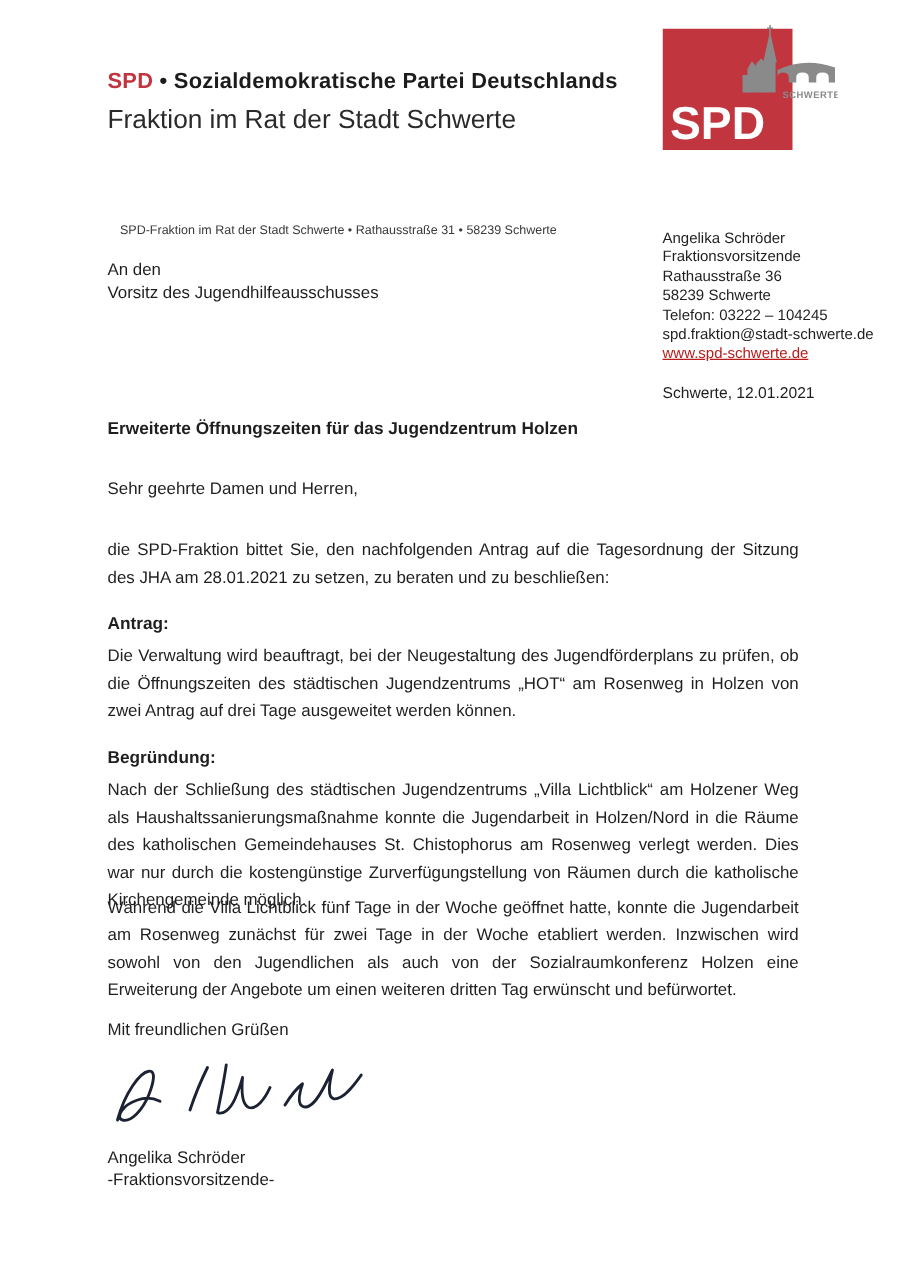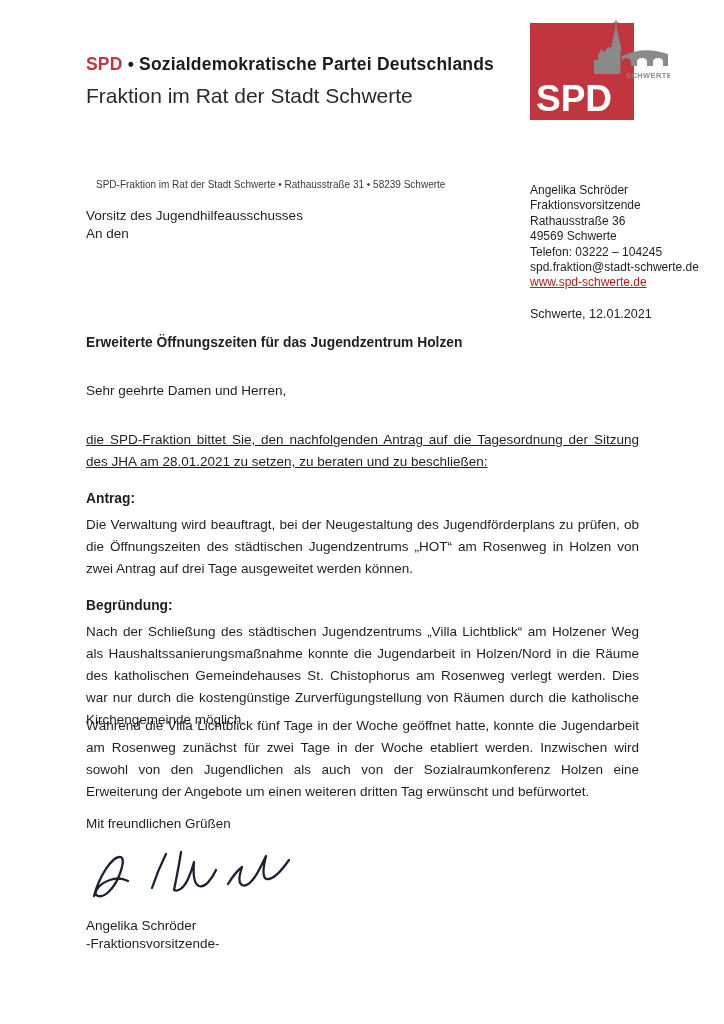--- a/index.html
+++ b/index.html
@@ -29,21 +29,21 @@
   .contact span { display: block; }
   .contact a { color: #b91c1c; text-decoration: underline; cursor: pointer; }
 
   .dateline { position: absolute; left: 530px; top: 307px; font-size: 12.5px; }
 
   
   .subject { position: absolute; left: 86px; top: 335px; font-size: 13.8px; font-weight: bold; }
   .salutation { position: absolute; left: 86px; top: 383px; font-size: 13.5px; }
   .para { position: absolute; left: 86px; width: 553px; font-size: 13.5px; line-height: 22px; text-align: justify; }
   .para-heading { position: absolute; left: 86px; font-size: 13.8px; font-weight: bold; }
-  #intro { top: 429px; text-decoration: underline; }
+  #intro { top: 429px; }
   #antrag-heading { top: 491px; }
   #antrag-body { top: 514px; }
   #begruendung-heading { top: 598px; }
   #begruendung-p1 { top: 621px; }
   #begruendung-p2 { top: 715px; }
 
   
   .regards { position: absolute; left: 86px; top: 816px; font-size: 13.5px; }
   .signature { position: absolute; left: 86px; top: 834px; width: 210px; height: 84px; }
   .signoff { position: absolute; left: 86px; top: 917px; font-size: 13.5px; line-height: 18px; }
@@ -76,29 +76,29 @@
       </g>
       <path fill="#8a8a8a" d="M92,36 Q114,25.5 138,34 L138,46 L133,46 L133,42 Q133,38 128,38 Q123,38 123,42 L123,46 L117,46 L117,42 Q117,38 112,38 Q107,38 107,42 L107,46 L101,46 L101,42 Q101,38 96,38 Q92,38.5 92,42 Z"></path>
       <text x="96" y="58" font-size="7.5" font-weight="bold" fill="#8a8a8a" letter-spacing="0.4">SCHWERTE</text>
       <text x="6" y="91" font-size="37" font-weight="bold" fill="#ffffff">SPD</text>
     </svg>
   </div>
 
   <div class="sender-line">SPD-Fraktion im Rat der Stadt Schwerte • Rathausstraße 31 • 58239 Schwerte</div>
 
   <div class="recipient">
+    <div>An den</div>
     <div>Vorsitz des Jugendhilfeausschusses</div>
-    <div>An den</div>
   </div>
 
   <div class="contact">
     <span>Angelika Schröder</span>
     <span>Fraktionsvorsitzende</span>
     <span>Rathausstraße 36</span>
-    <span>49569 Schwerte</span>
+    <span>58239 Schwerte</span>
     <span>Telefon: 03222 – 104245</span>
     <span>spd.fraktion@stadt-schwerte.de</span>
     <a>www.spd-schwerte.de</a>
   </div>
 
   <div class="dateline">Schwerte, 12.01.2021</div>
 
   <div class="subject">Erweiterte Öffnungszeiten für das Jugendzentrum Holzen</div>
 
   <div class="salutation">Sehr geehrte Damen und Herren,</div>

